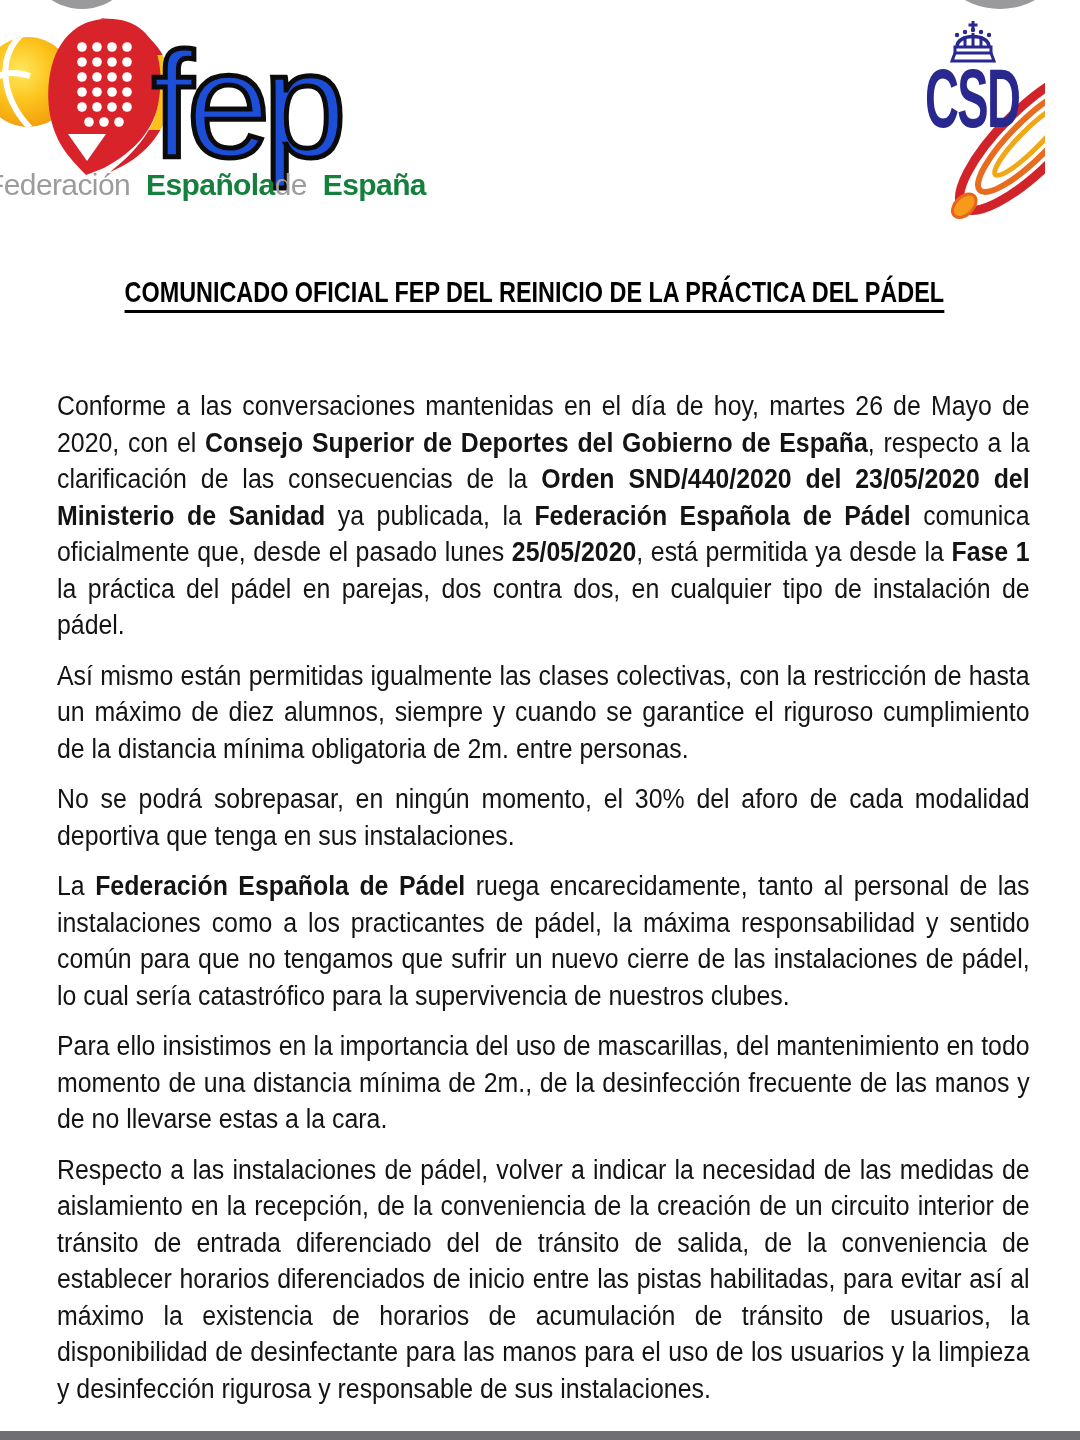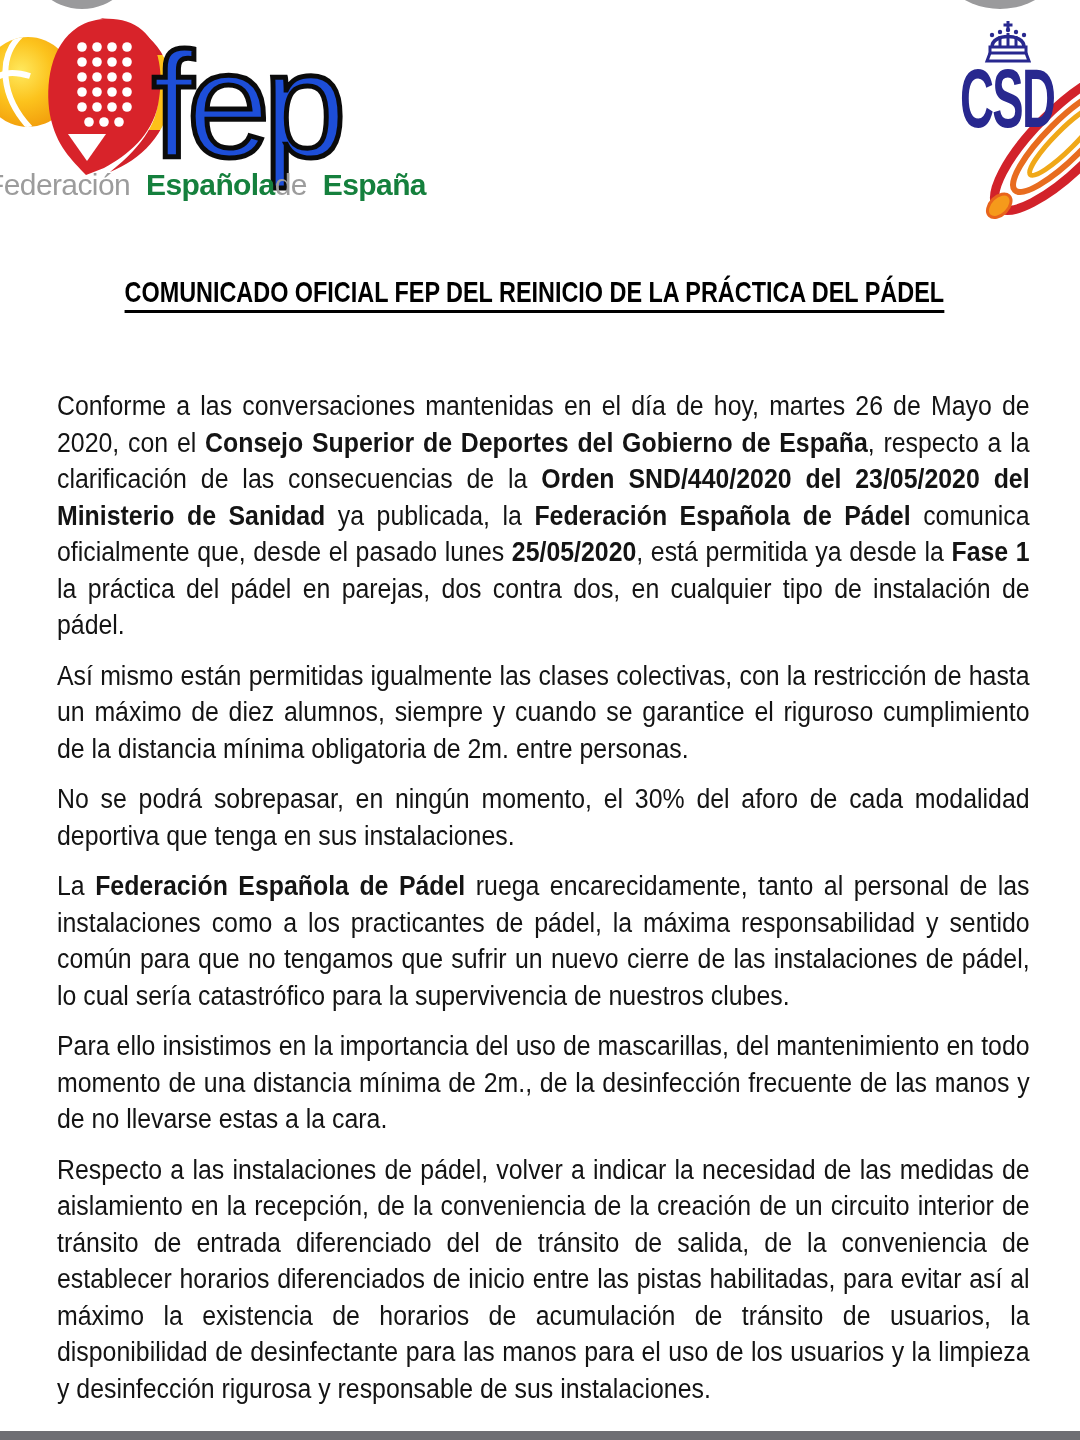--- a/index.html
+++ b/index.html
@@ -27,21 +27,21 @@
   }
   .fep-tagline{
     position:absolute;left:-14px;top:170px;
     font-size:30px;line-height:30px;letter-spacing:-0.6px;
     white-space:nowrap;
   }
   .fep-tagline .tg-gray{color:#9c9c9c;font-weight:400;}
   .fep-tagline .tg-black{color:#15803d;font-weight:700;margin-left:16px;}
 
   
-  .csd-logo{position:absolute;left:910px;top:0;width:170px;height:290px;}
+  .csd-logo{position:absolute;left:875px;top:0;width:170px;height:290px;}
   .crown-svg{position:absolute;left:72px;top:20px;}
   .csd-word{
     position:absolute;left:50px;top:56px;
     font-size:84px;line-height:84px;font-weight:700;
     color:#28288f;letter-spacing:-3px;
     transform:scaleX(0.56);transform-origin:left top;
     white-space:nowrap;
   }
   .flame-svg{position:absolute;left:0;top:0;}
 

